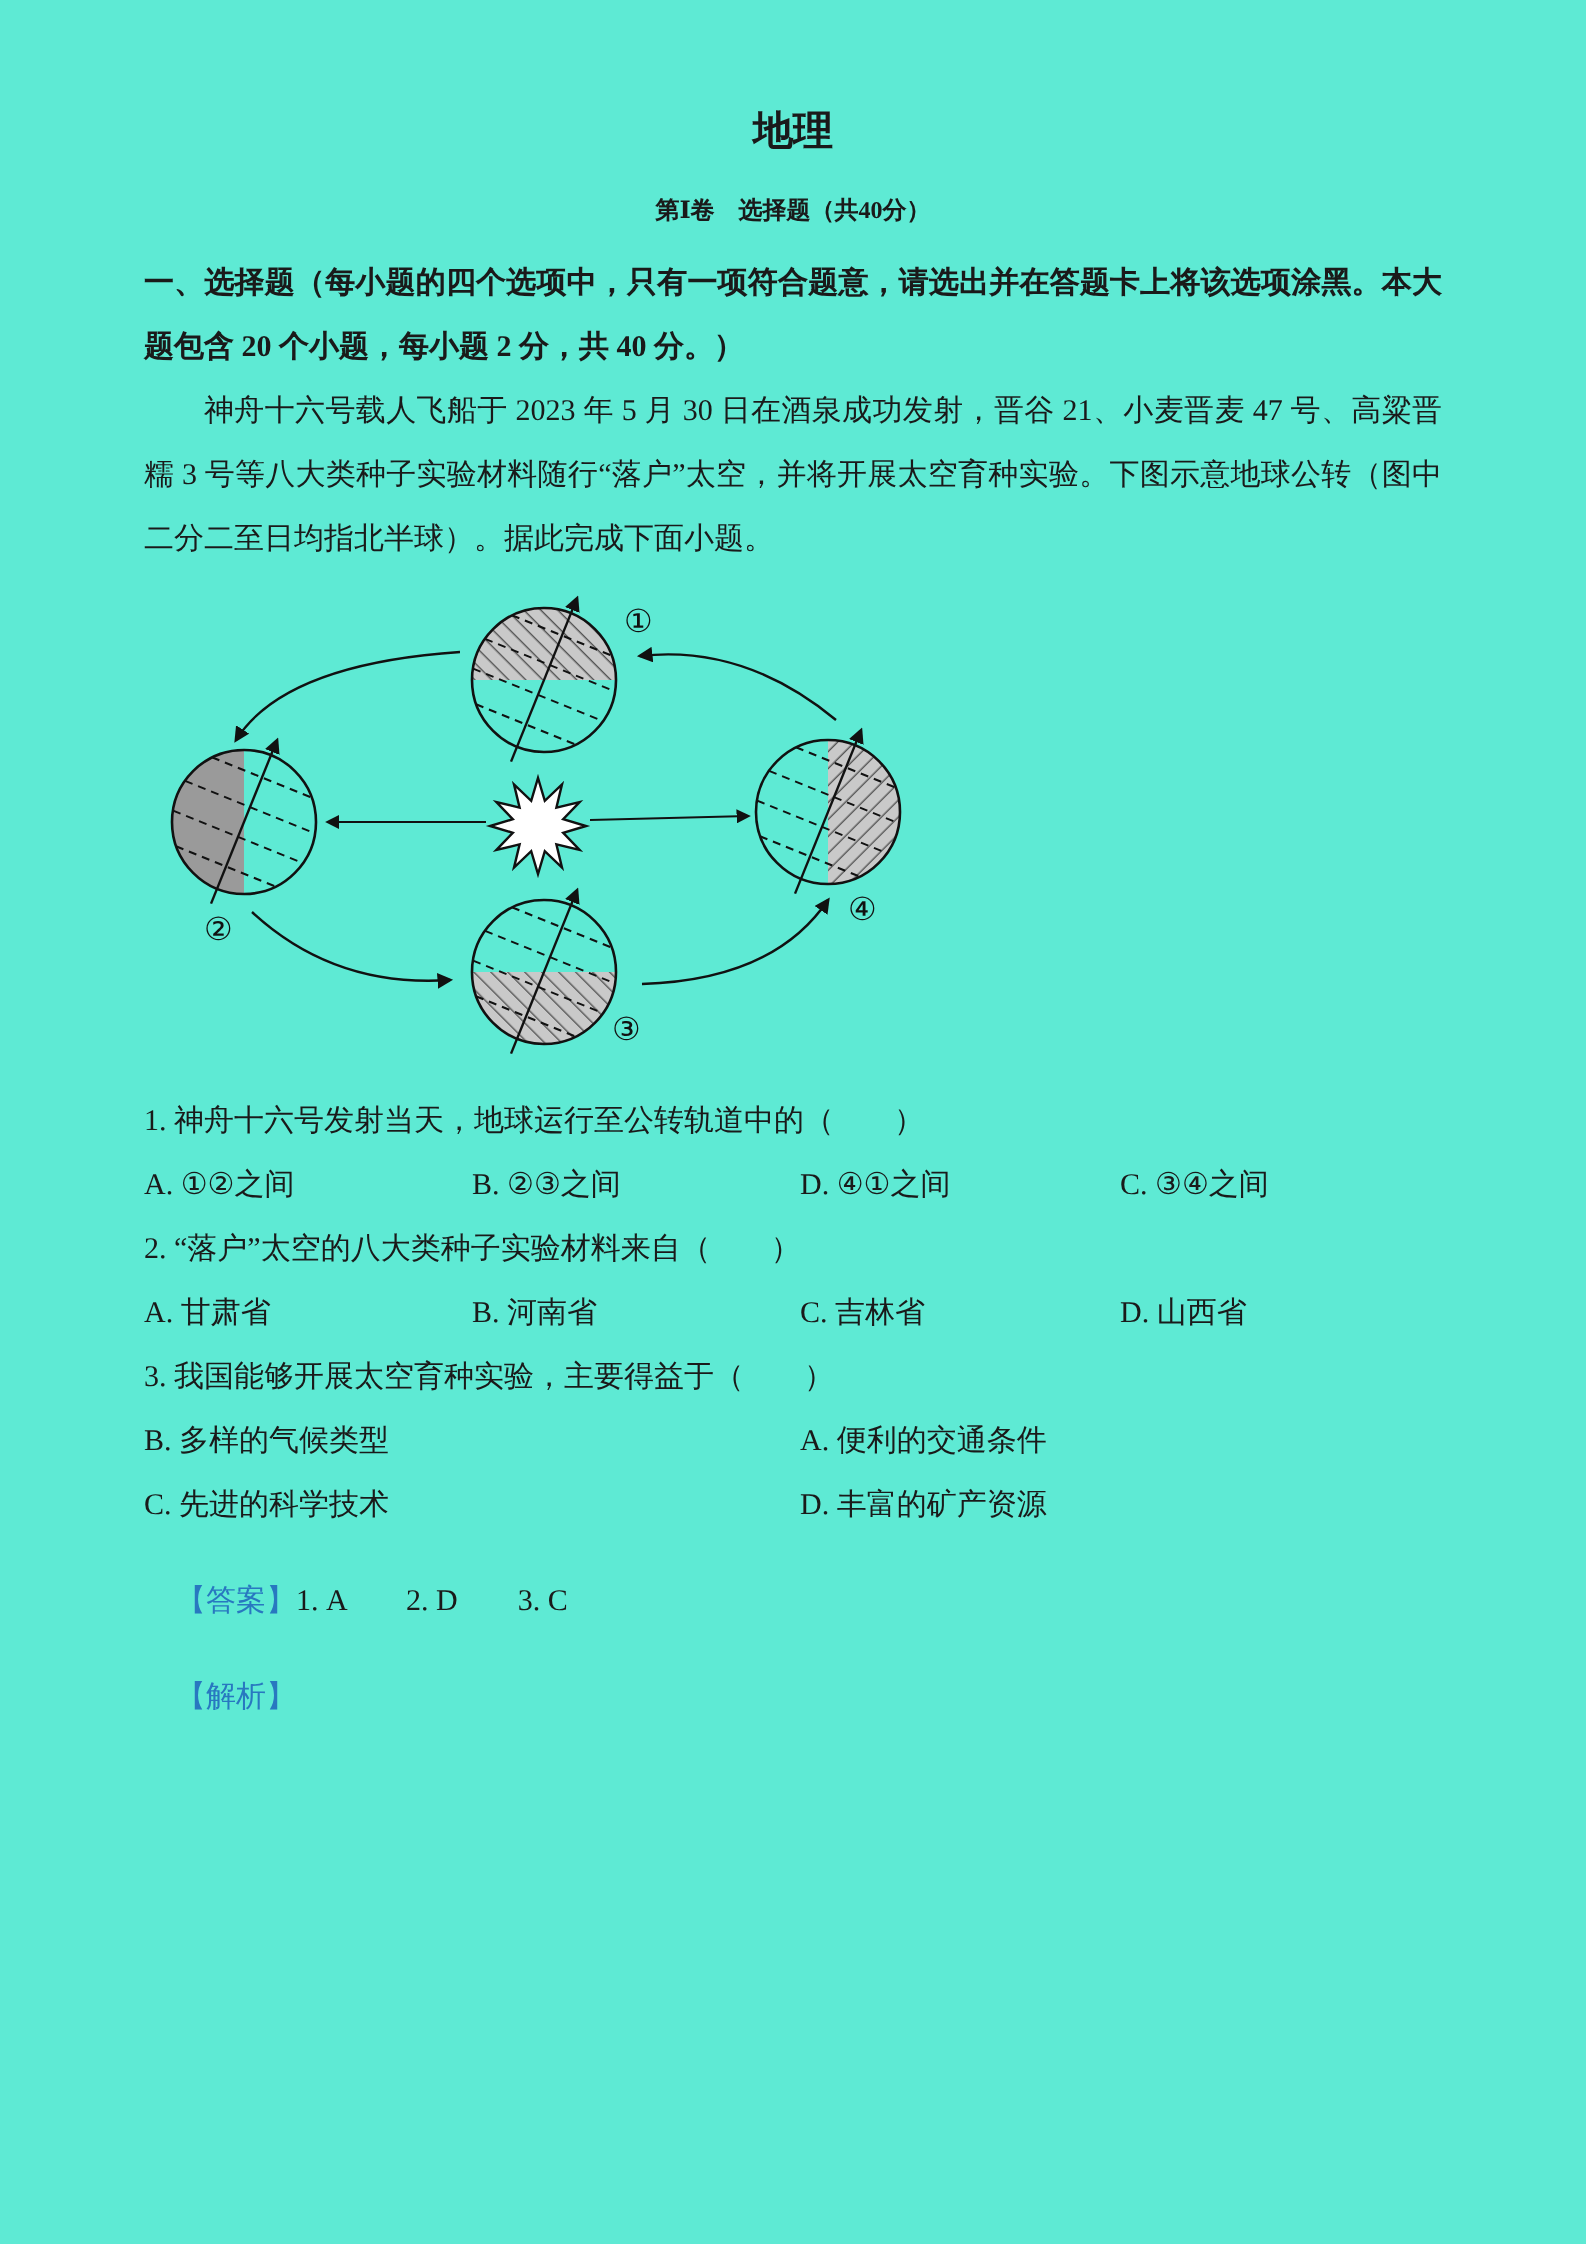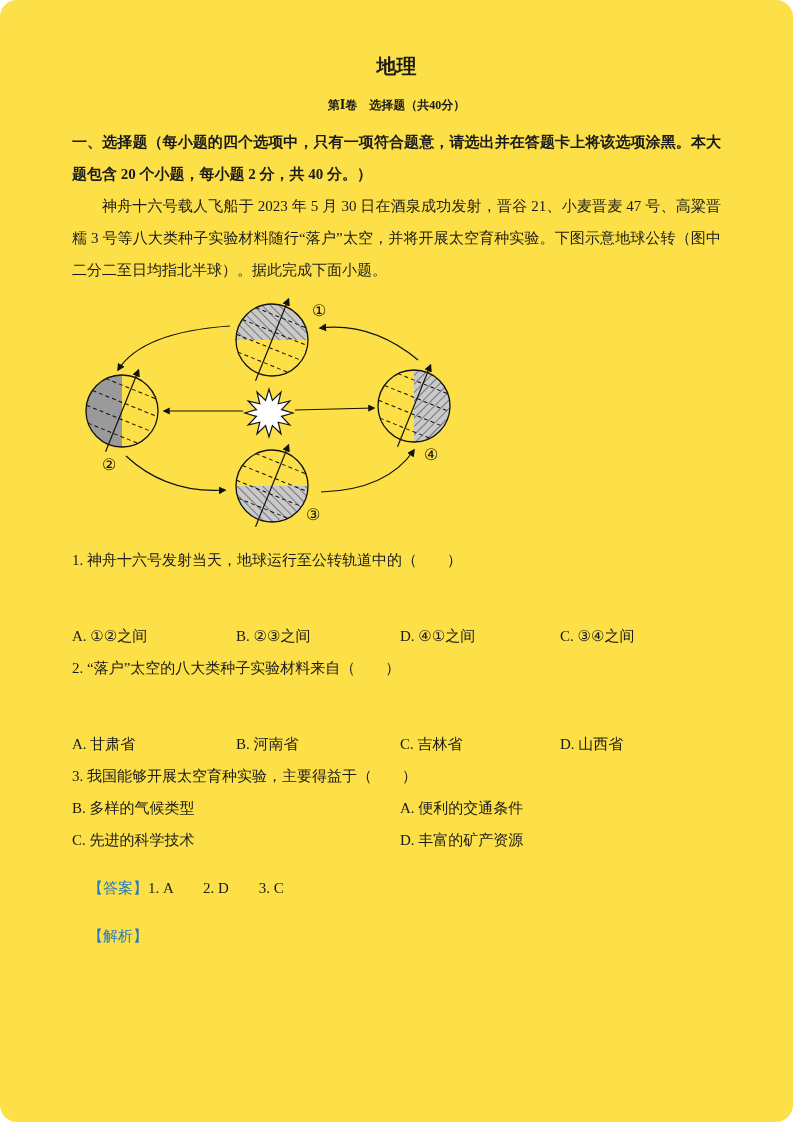--- a/index.html
+++ b/index.html
@@ -2,36 +2,35 @@
 <html style="--accent-blue: #2878c0; --page-bg: #ffffff; --shade-gray: #9a9a9a;"><head>
 <meta charset="utf-8">
 <style>
   html,body { margin:0; padding:0; background:#ffffff; }
   .page {
     position:relative;
     width:793px; height:1122px;
     margin:0 auto;
     box-sizing:border-box;
     padding:52px 72px 20px 72px;
-    background:#fde047;
+    background:#5eead4;
     font-family:"Liberation Serif","DejaVu Serif",serif;
     font-size:15px;
     color:#1a1a1a;
     overflow:hidden;
-    border-radius:17px;
   }
   .title { font-size:20px; font-weight:700; text-align:center; margin:0 0 14px 0; line-height:28px; }
   .section-header { font-size:12px; font-weight:700; text-align:center; margin:0 0 10px 0; line-height:22px; }
   .instructions { font-weight:700; text-align:justify; line-height:32px; margin:0; }
   .passage { text-indent:2em; text-align:justify; line-height:32px; margin:0; }
   .diagram { margin:8px 0 4px 0; padding:0; }
   .question { margin:0; }
   .stem { line-height:32px; margin:0; }
   .opts { display:grid; line-height:32px; }
-  .opts.four { grid-template-columns:164px 164px 160px 1fr;margin-top:44px; }
+  .opts.four { grid-template-columns:164px 164px 160px 1fr; }
   .opts.two { grid-template-columns:328px 1fr; }
   .answer-line, .analysis-line, .detail-head { line-height:32px; margin:16px; }
   .detail-body { line-height:32px; margin:0; text-align:justify; }
   .blue { color:var(--accent-blue,#2878c0); }
 </style>
 </head>
 <body>
 
 <div class="page">
 

